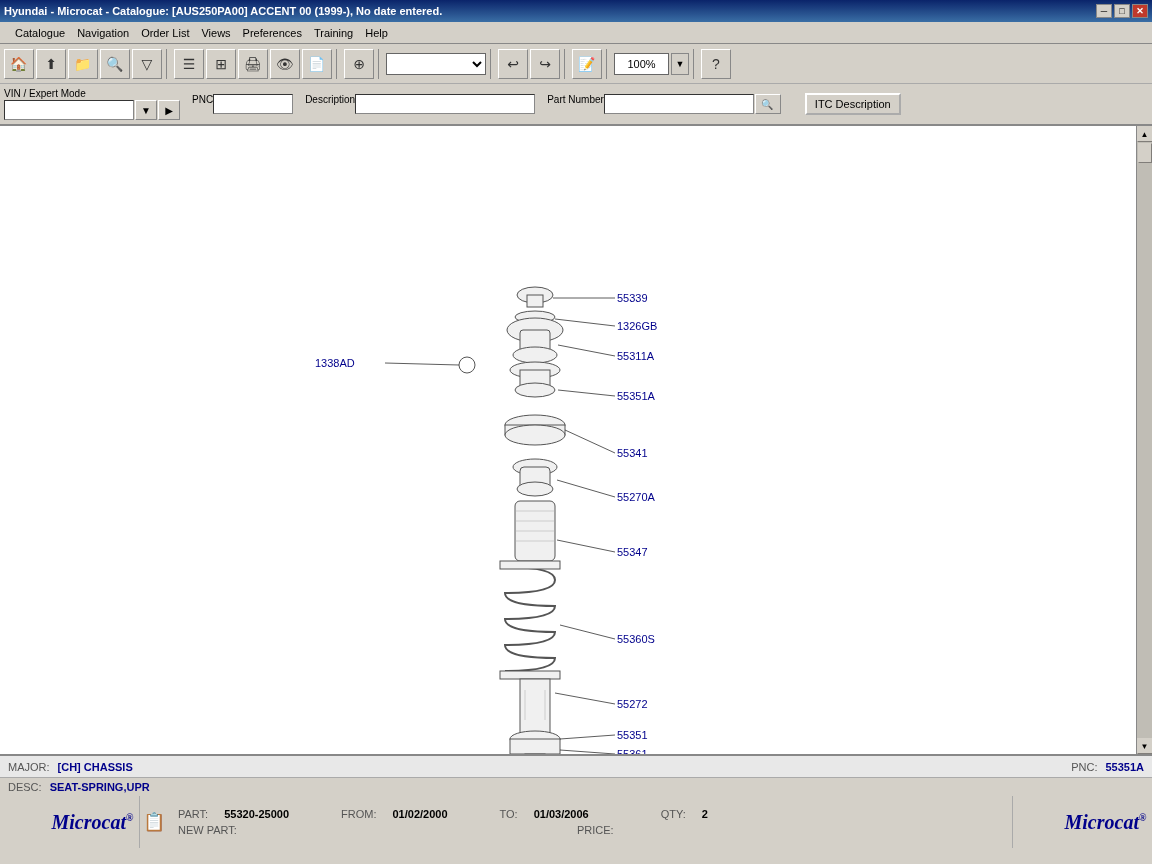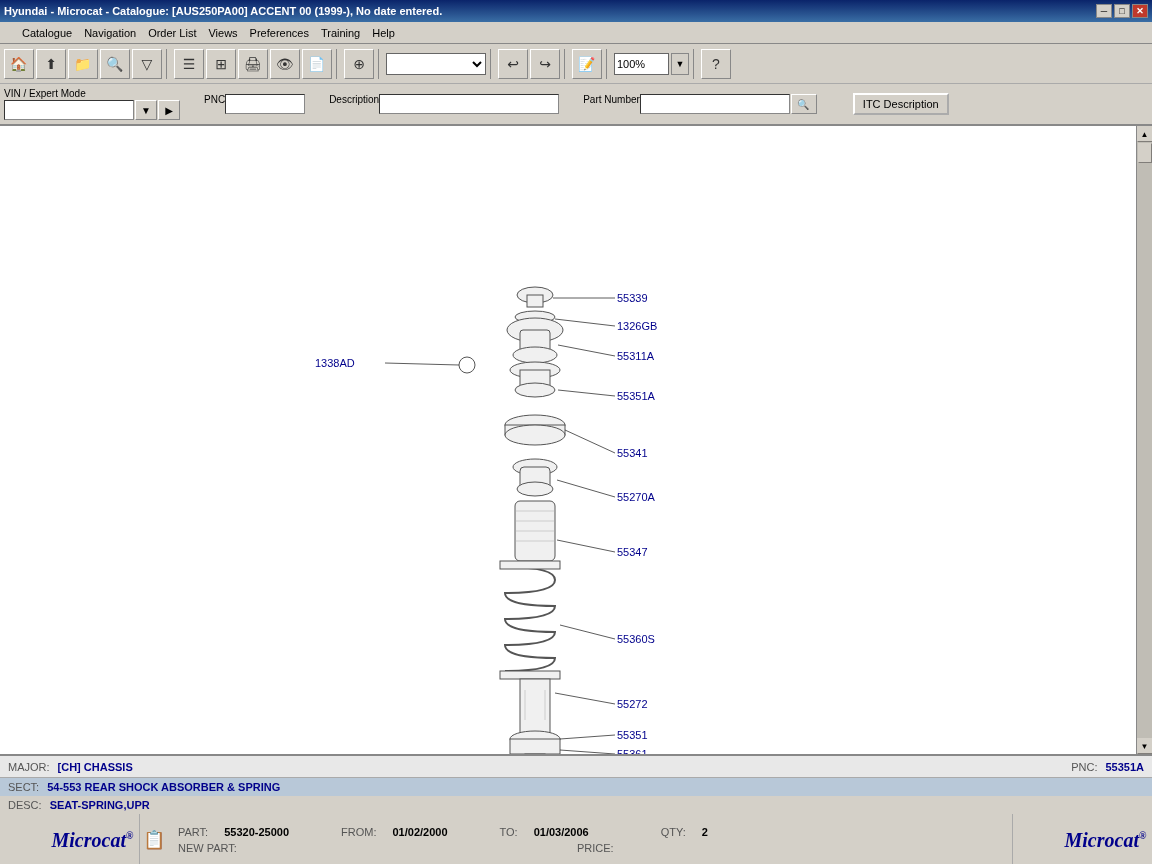--- a/index.html
+++ b/index.html
@@ -23,21 +23,21 @@
       display: flex; align-items: center; justify-content: center; font-size: 9px; cursor: pointer;
       color: #000;
     }
 
     
     #menubar {
       background: #d4d0c8;
       height: 22px;
       display: flex;
       align-items: center;
-      padding: 0 16px;
+      padding: 0 9px;
       border-bottom: 1px solid #888;
     }
     .menu-item {
       padding: 2px 6px;
       cursor: pointer;
       font-size: 11px;
       color: #000;
     }
 
     
@@ -57,36 +57,37 @@
       cursor: pointer; font-size: 14px; color: #333;
     }
     .tb-separator { width: 4px; height: 30px; border-left: 1px solid #888; margin: 0 2px; }
     .tb-dropdown {
       width: 100px; height: 22px; background: white;
       border: 1px solid #666; font-size: 11px; padding: 0 2px;
     }
     .tb-zoom {
       width: 55px; height: 22px; background: white;
       border: 1px solid #666; font-size: 11px; padding: 0 2px;
+      text-align: center;
     }
     .zoom-btn {
       width: 18px; height: 22px; background: #d4d0c8;
       border: 1px solid #888; cursor: pointer; font-size: 9px;
       display: flex; align-items: center; justify-content: center;
     }
 
     
     #fieldbar {
       background: #d4d0c8;
       height: 42px;
       display: flex;
       align-items: center;
       padding: 0 4px;
       border-bottom: 2px solid #888;
-      gap: 16px;
+      gap: 4px;
     }
     .field-group { display: flex; flex-direction: row; }
     .field-label { font-size: 10px; color: #000; margin-bottom: 1px; }
     .field-input {
       background: white; border: 1px inset #888; font-size: 11px; height: 20px; padding: 0 2px;
     }
     .field-btn {
       width: 22px; height: 20px; background: #d4d0c8;
       border: 1px solid #888; border-top-color: #fff; border-left-color: #fff;
       cursor: pointer; font-size: 10px; display: flex; align-items: center; justify-content: center;
@@ -428,26 +429,20 @@
     <div class="bottom-info-row">
       <span class="info-label">MAJOR:</span>
       <span class="info-value">[CH]  CHASSIS</span>
     </div>
     <div class="bottom-info-row">
       <span class="info-label">PNC:</span>
       <span class="info-value">55351A</span>
     </div>
   </div>
 
-  <div id="bottom-middle">
-    <div class="bottom-info-row">
-      <span class="info-label">SECT:</span>
-      <span class="info-value">54-553  REAR SHOCK ABSORBER &amp; SPRING</span>
-    </div>
-  </div>
 
   <div id="bottom-desc">
     <div class="bottom-info-row">
       <span class="info-label">DESC:</span>
       <span class="info-value">SEAT-SPRING,UPR</span>
     </div>
   </div>
 
   <div id="bottom-body">
     <div id="bottom-logo-left">

